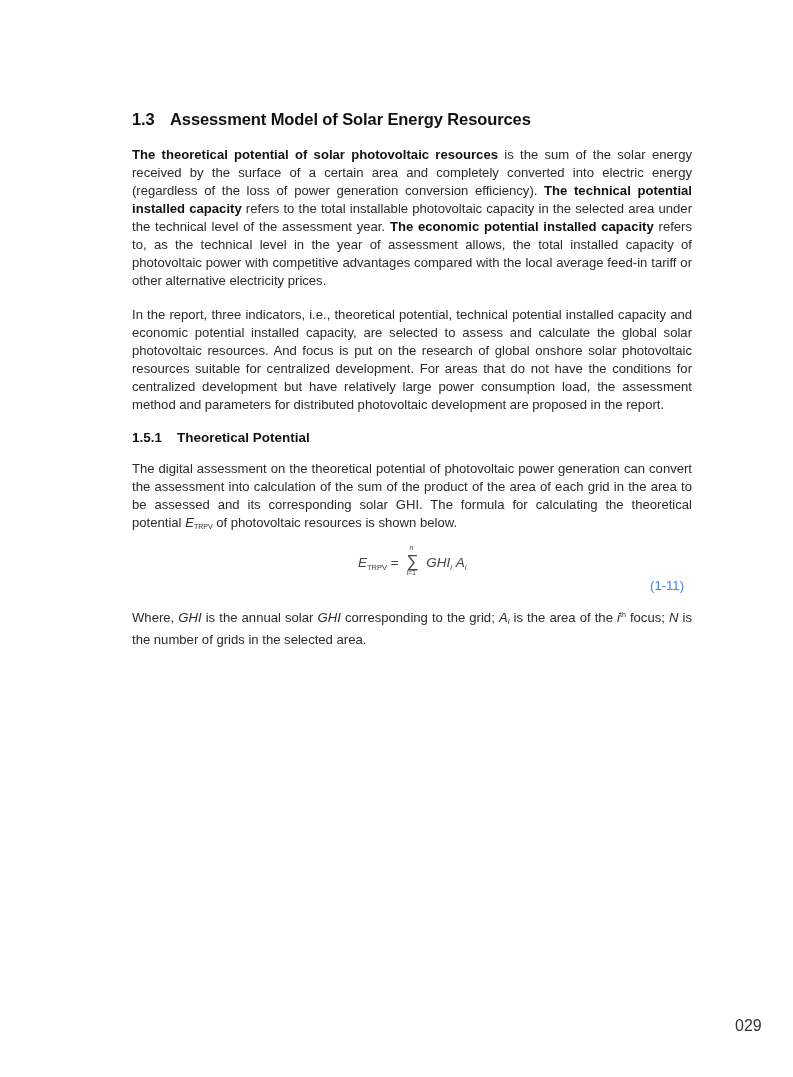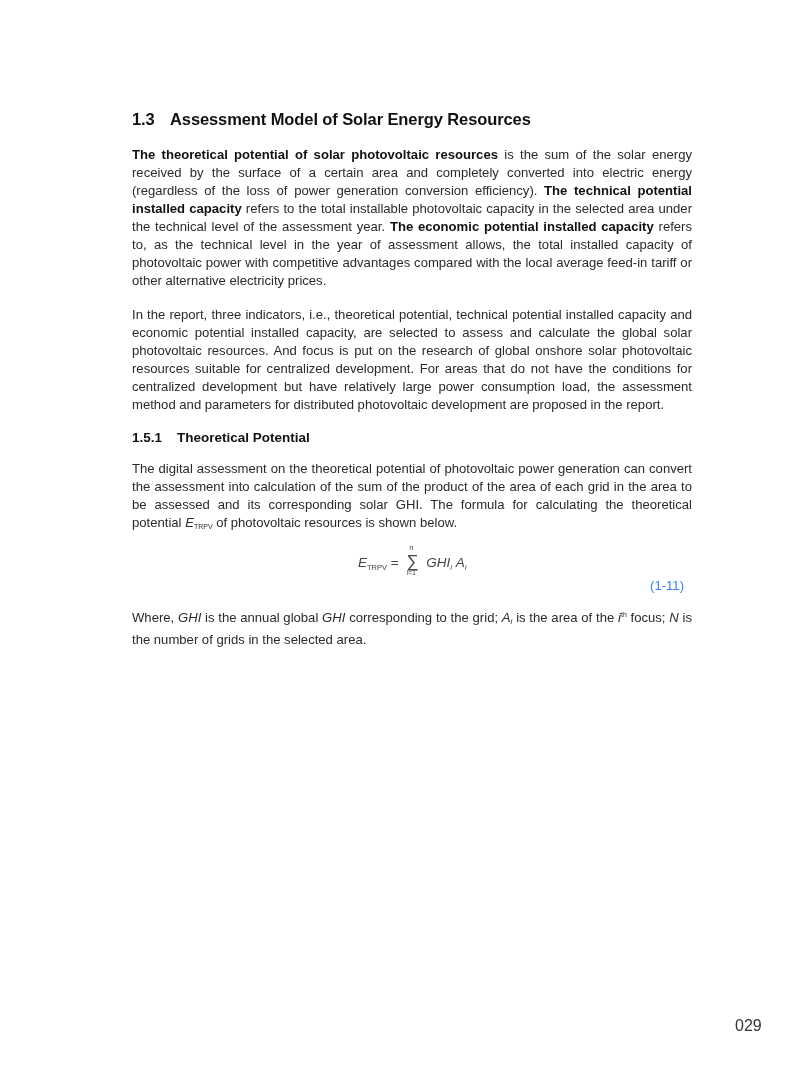--- a/index.html
+++ b/index.html
@@ -63,18 +63,18 @@
       <div class="formula">
         <i>E</i><span class="sub">TRPV</span>
         <span>=</span>
         <span class="sigma"><span class="top">n</span><span class="sym">∑</span><span class="bot">i=1</span></span>
         <i>GHI</i><span class="sub" style="font-style:italic">i</span>
         <i>A</i><span class="sub" style="font-style:italic">i</span>
       </div>
       <div class="eqnum">(1-11)</div>
     </div>
 
-    <p class="body"><span>Where, </span><i>GHI</i><span> is the annual global </span><i>GHI</i><span> corresponding to the grid; </span><i>A</i><i class="sub2">i</i><span> is the area of the </span><i>i</i><span class="sup">th</span><span> focus; </span><i>N</i><span> is the number of grids in the selected area.</span></p>
+    <p class="body"><span>Where, </span><i>GHI</i><span> is the annual solar </span><i>GHI</i><span> corresponding to the grid; </span><i>A</i><i class="sub2">i</i><span> is the area of the </span><i>i</i><span class="sup">th</span><span> focus; </span><i>N</i><span> is the number of grids in the selected area.</span></p>
 
   </div>
 
   <div class="pagenum">029</div>
 </div>
 
 </body></html>

